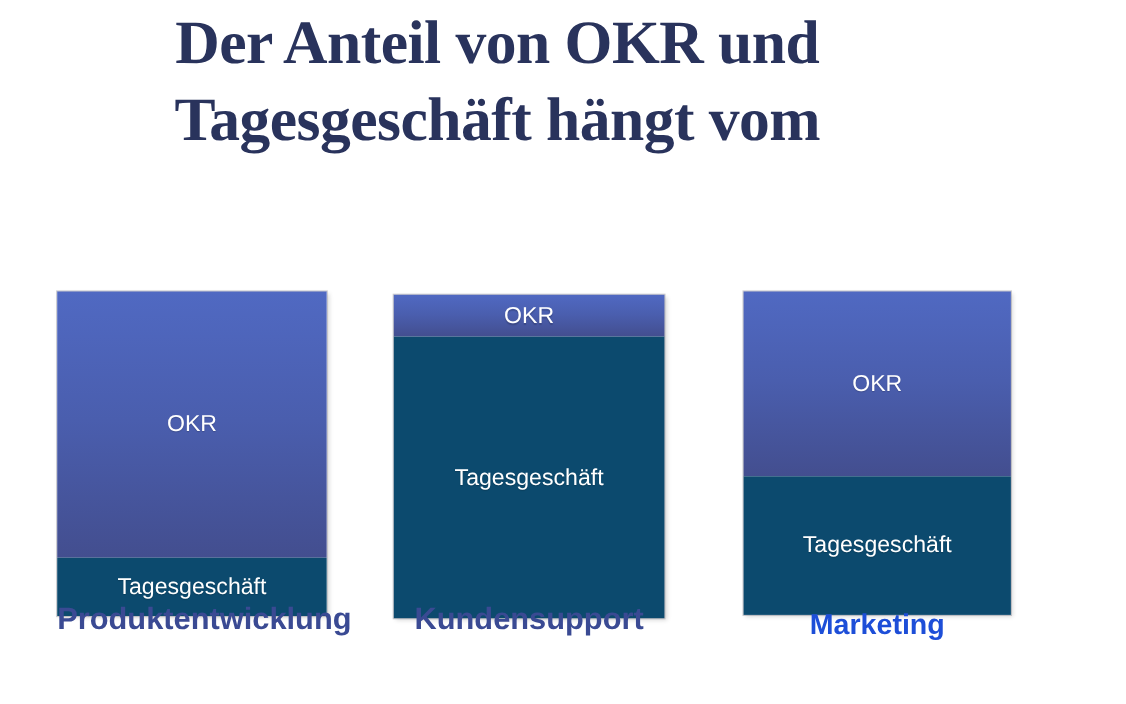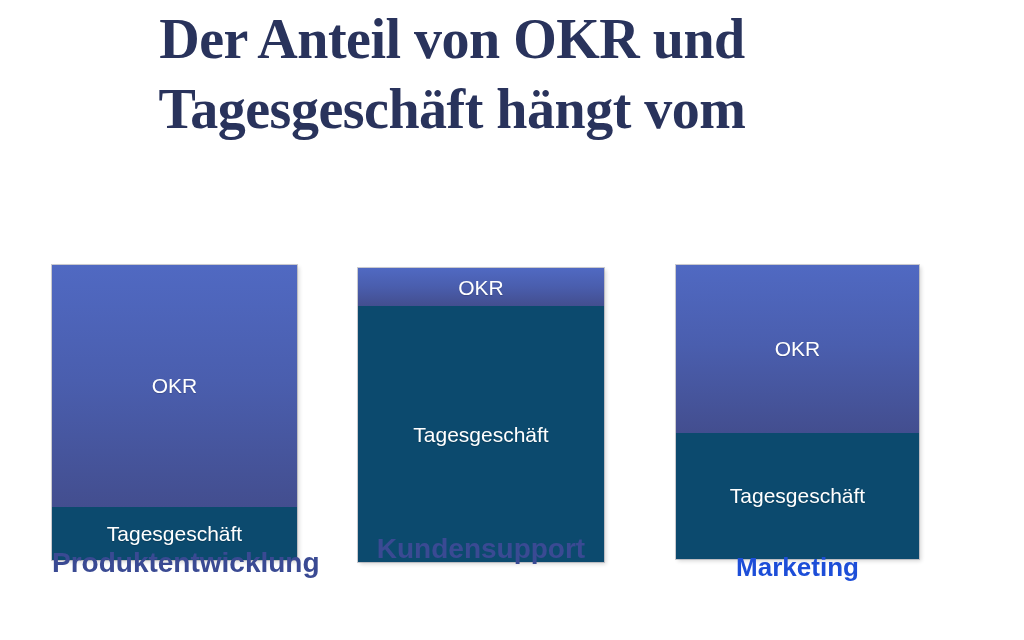--- a/index.html
+++ b/index.html
@@ -101,21 +101,21 @@
     white-space: nowrap;
   }
 
   
   #group-produktentwicklung { left: 52px;  top: 237px; width: 245px; }
   #group-produktentwicklung .bar-stack { height: 295px; }
   #group-produktentwicklung .bar-caption { top: 313px; }
 
   #group-kundensupport { left: 358px; top: 240px; width: 246px; }
   #group-kundensupport .bar-stack { height: 294px; }
-  #group-kundensupport .bar-caption { top: 296px; }
+  #group-kundensupport .bar-caption { top: 310px; }
 
   #group-marketing { left: 676px; top: 237px; width: 243px; }
   #group-marketing .bar-stack { height: 294px; }
   #group-marketing .bar-caption { top: 306px; color: #1d4ed8; font-size: 26px; margin-top: 11px; }
 </style>
 </head>
 <body>
 
 <div id="slide-title">
   <span class="tline">Der Anteil von OKR und</span>

